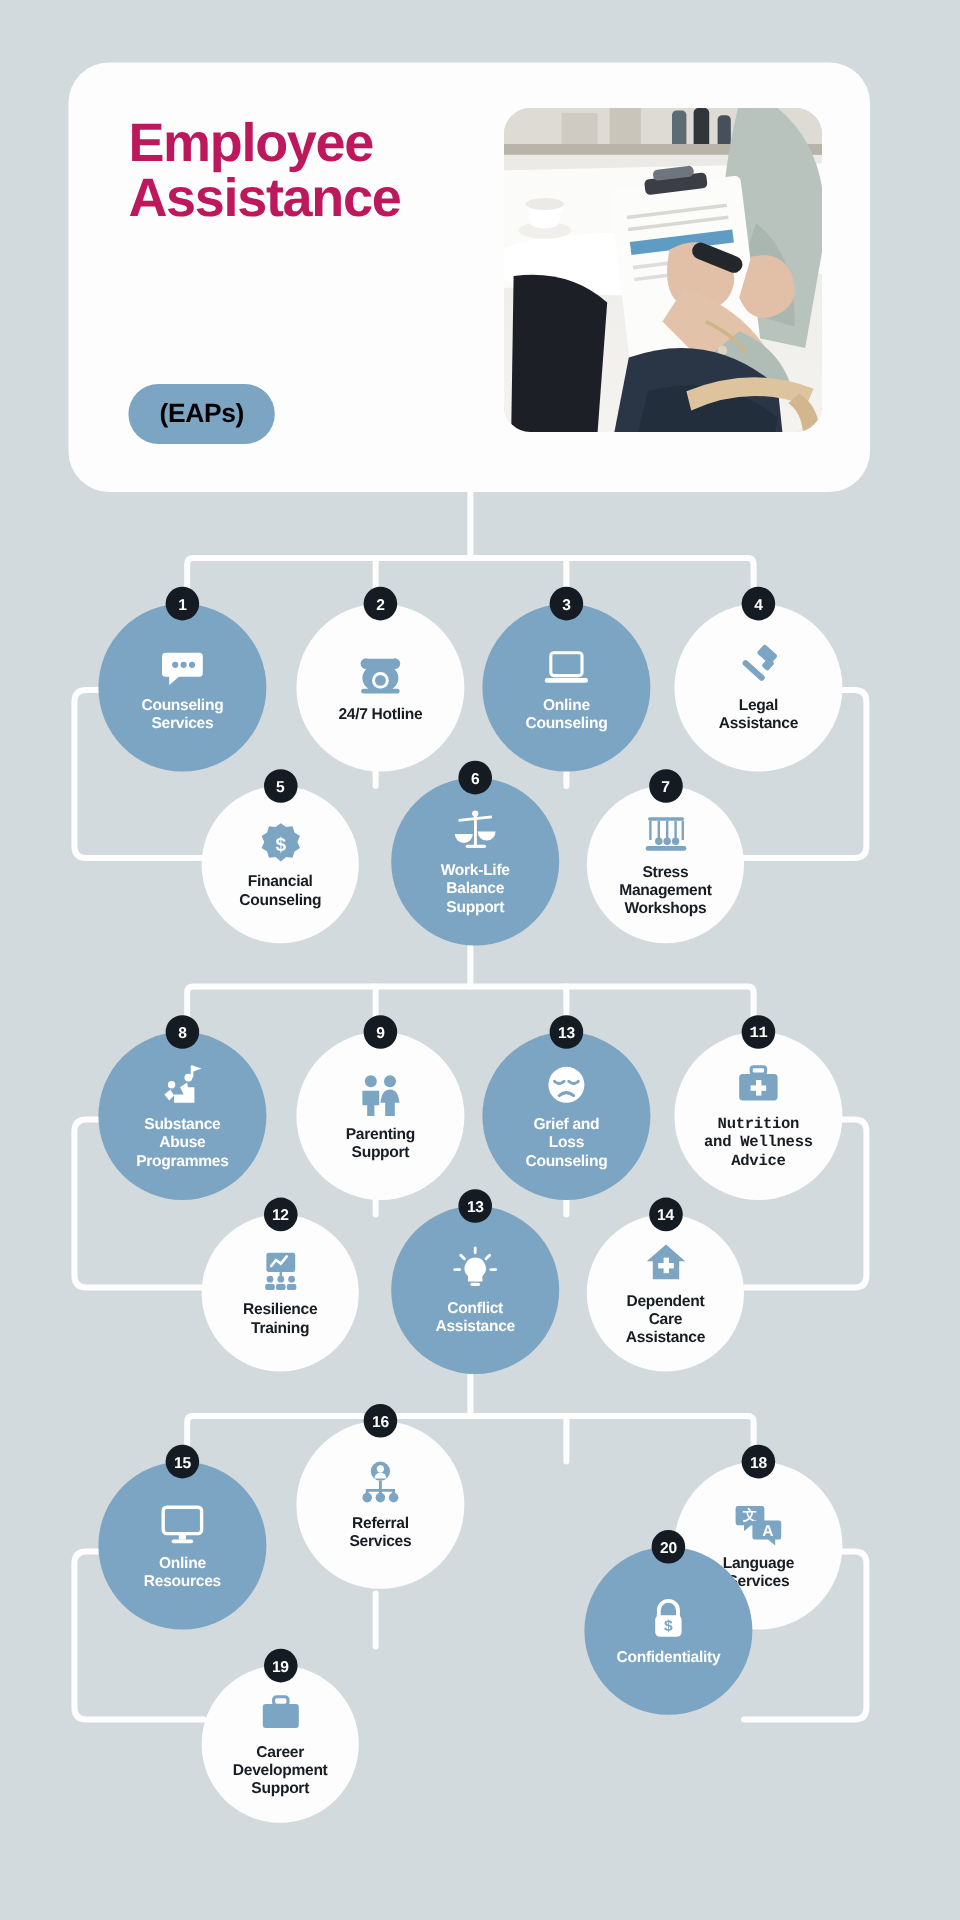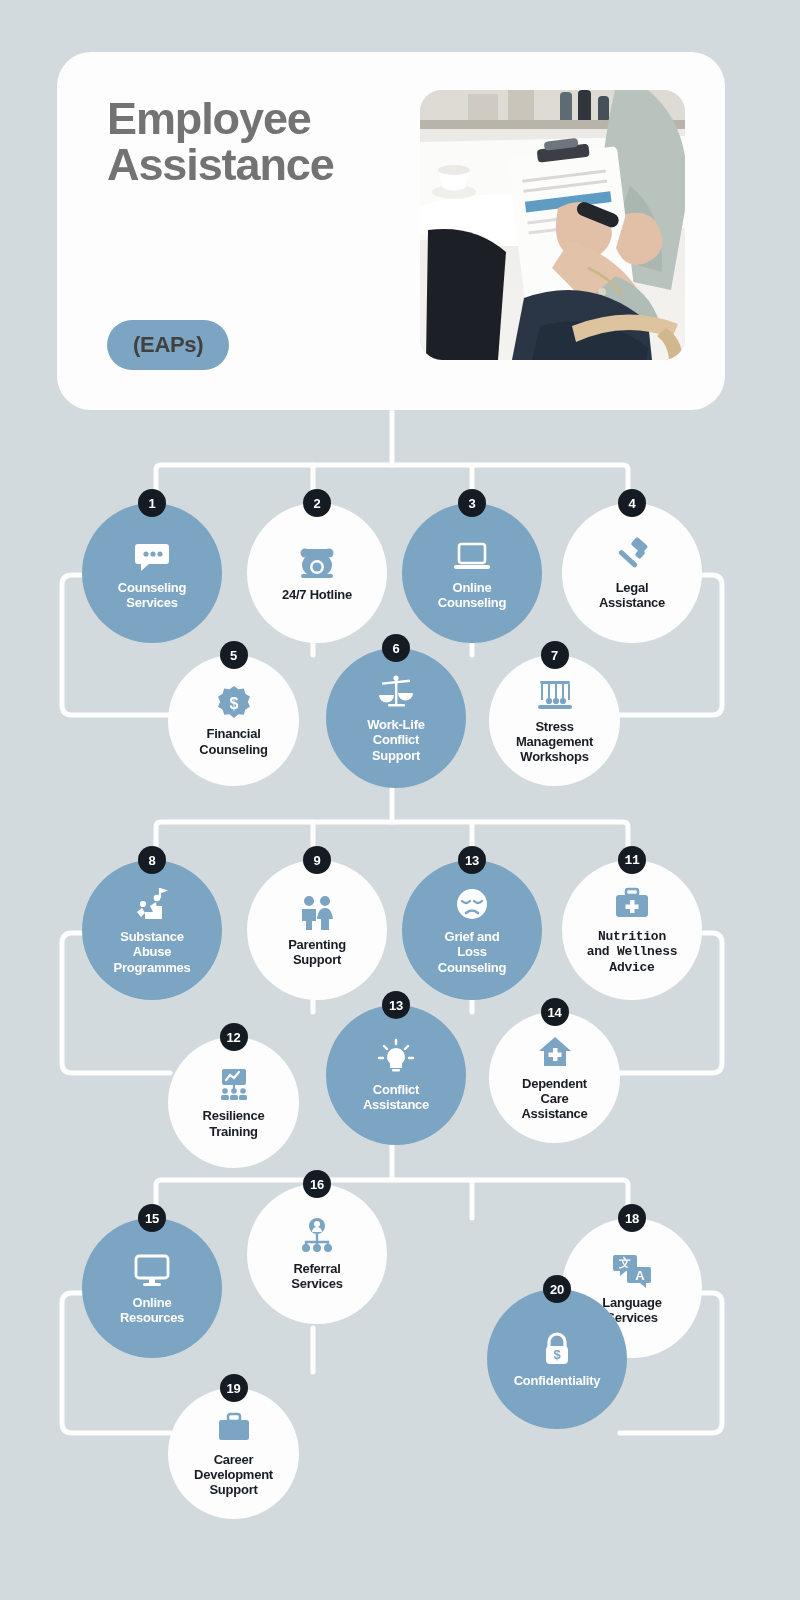--- a/index.html
+++ b/index.html
@@ -14,27 +14,27 @@
 
   
   .header-card{
     position:absolute; left:57px; top:52px;
     width:668px; height:358px;
     background:#fdfdfd; border-radius:34px; z-index:6;
   }
   .header-title{
     position:absolute; left:50px; top:44px; width:300px;
     font-size:45px; line-height:1.02; font-weight:800;
-    letter-spacing:-1.1px; color:#737373;
+    letter-spacing:-1.1px; color:#be185d;
   }
   .header-title .ln{ display:block; }
   .eap-badge{
     position:absolute; left:50px; top:268px;
     padding:12px 26px; border-radius:26px;
-    background:#7ca4c3; color:#404040;
+    background:#7ca4c3; color:#000000;
     font-size:22px; font-weight:800; letter-spacing:-0.3px;
   }
   .header-photo{
     position:absolute; right:40px; top:38px;
     width:265px; height:270px; border-radius:22px;
     overflow:hidden; background:#cfd3d2;
   }
   .header-photo svg{ display:block; width:100%; height:100%; }
 
   
@@ -275,21 +275,21 @@
         <svg width="40" height="40" viewBox="0 0 40 40">
             <rect x="19" y="4" width="2.4" height="28" fill="#fff"></rect>
             <rect x="6" y="8" width="28" height="2.4" fill="#fff" transform="rotate(-6 20 9)"></rect>
             <path d="M3 22a7.5 7.5 0 0015 0z" fill="#fff"></path>
             <path d="M22 20a7.5 7.5 0 0015 0z" fill="#fff"></path>
             <rect x="12" y="31" width="17" height="2.6" rx="1.3" fill="#fff"></rect>
             <circle cx="20" cy="5" r="2.6" fill="#fff"></circle>
           </svg>
       </span>
       <div class="lbl">Work-Life
-Conflict
+Balance
 Support</div>
     </div>
   </div>
 
   <div class="node" style="left:489px; top:655px;">
     <div class="bubble white s-md">
       <div class="badge">7</div>
       <span class="ico">
         <svg width="38" height="38" viewBox="0 0 38 38">
             <rect x="4" y="4" width="30" height="3" rx="1.4" fill="#7ca4c3"></rect>
@@ -373,21 +373,21 @@
             <rect x="18" y="15" width="4.5" height="13" fill="#fdfdfd"></rect>
             <rect x="13.5" y="19.5" width="13" height="4.5" fill="#fdfdfd"></rect>
           </svg>
       </span>
       <div class="lbl">Nutrition
 and Wellness
 Advice</div>
     </div>
   </div>
 
-  <div class="node" style="left:168px; top:1012px;margin-top:25px;">
+  <div class="node" style="left:168px; top:1012px;">
     <div class="bubble white s-md">
       <div class="badge">12</div>
       <span class="ico">
         <svg width="38" height="38" viewBox="0 0 38 38">
             <rect x="7" y="3" width="24" height="16" rx="2" fill="#7ca4c3"></rect>
             <path d="M11 14l4-5 4 3 5-6" stroke="#fdfdfd" stroke-width="2.2" fill="none" stroke-linecap="round"></path>
             <rect x="18" y="19" width="2" height="4" fill="#7ca4c3"></rect>
             <circle cx="10" cy="25" r="2.8" fill="#7ca4c3"></circle>
             <rect x="6" y="29" width="8" height="5" rx="1.6" fill="#7ca4c3"></rect>
             <circle cx="19" cy="25" r="2.8" fill="#7ca4c3"></circle>

